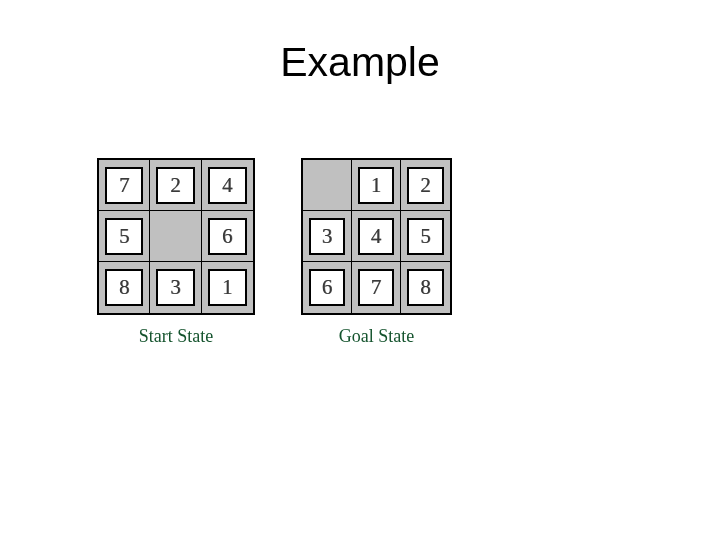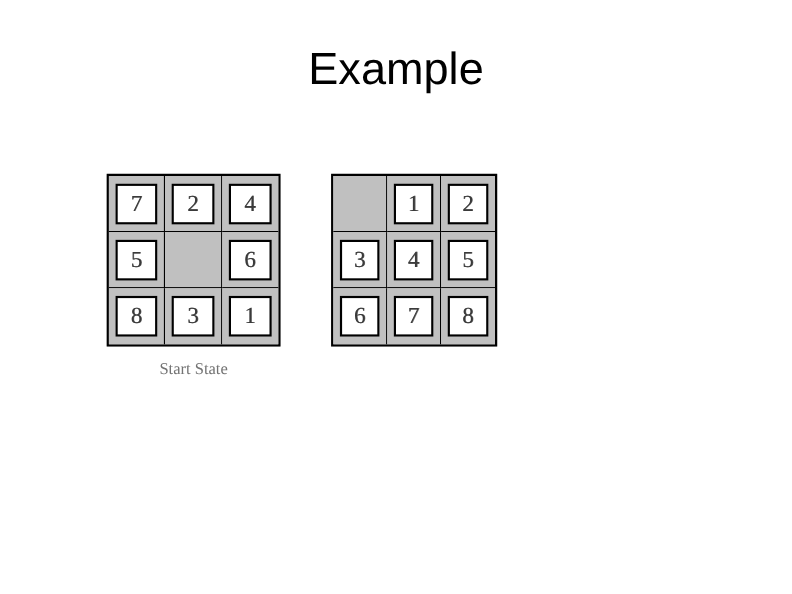--- a/index.html
+++ b/index.html
@@ -87,23 +87,23 @@
     line-height: 1;
     color: #3a3a3a;
     text-shadow: 0.5px 0 0 #7a7a7a;
   }
 
   
   .caption {
     position: absolute;
     text-align: center;
     font-family: "Liberation Serif", serif;
-    font-size: 15px;
+    font-size: 18px;
     line-height: 18px;
-    color: #737373;
+    color: #14532d;
     white-space: nowrap;
   }
   .caption.start { left: 97px;  top: 327px; width: 158px; }
   .caption.goal  { left: 301px; top: 327px; width: 151px; }
 </style>
 </head>
 <body>
 
 <div class="figure-area">
 
@@ -162,14 +162,15 @@
           <div class="tile">6</div>
         </div>
         <div class="puzzle-cell row-last">
           <div class="tile">7</div>
         </div>
         <div class="puzzle-cell col-last row-last">
           <div class="tile">8</div>
         </div>
       </div>
   </div>
+  <div class="caption goal">Goal State</div>
 
 </div>
 
 </body></html>

